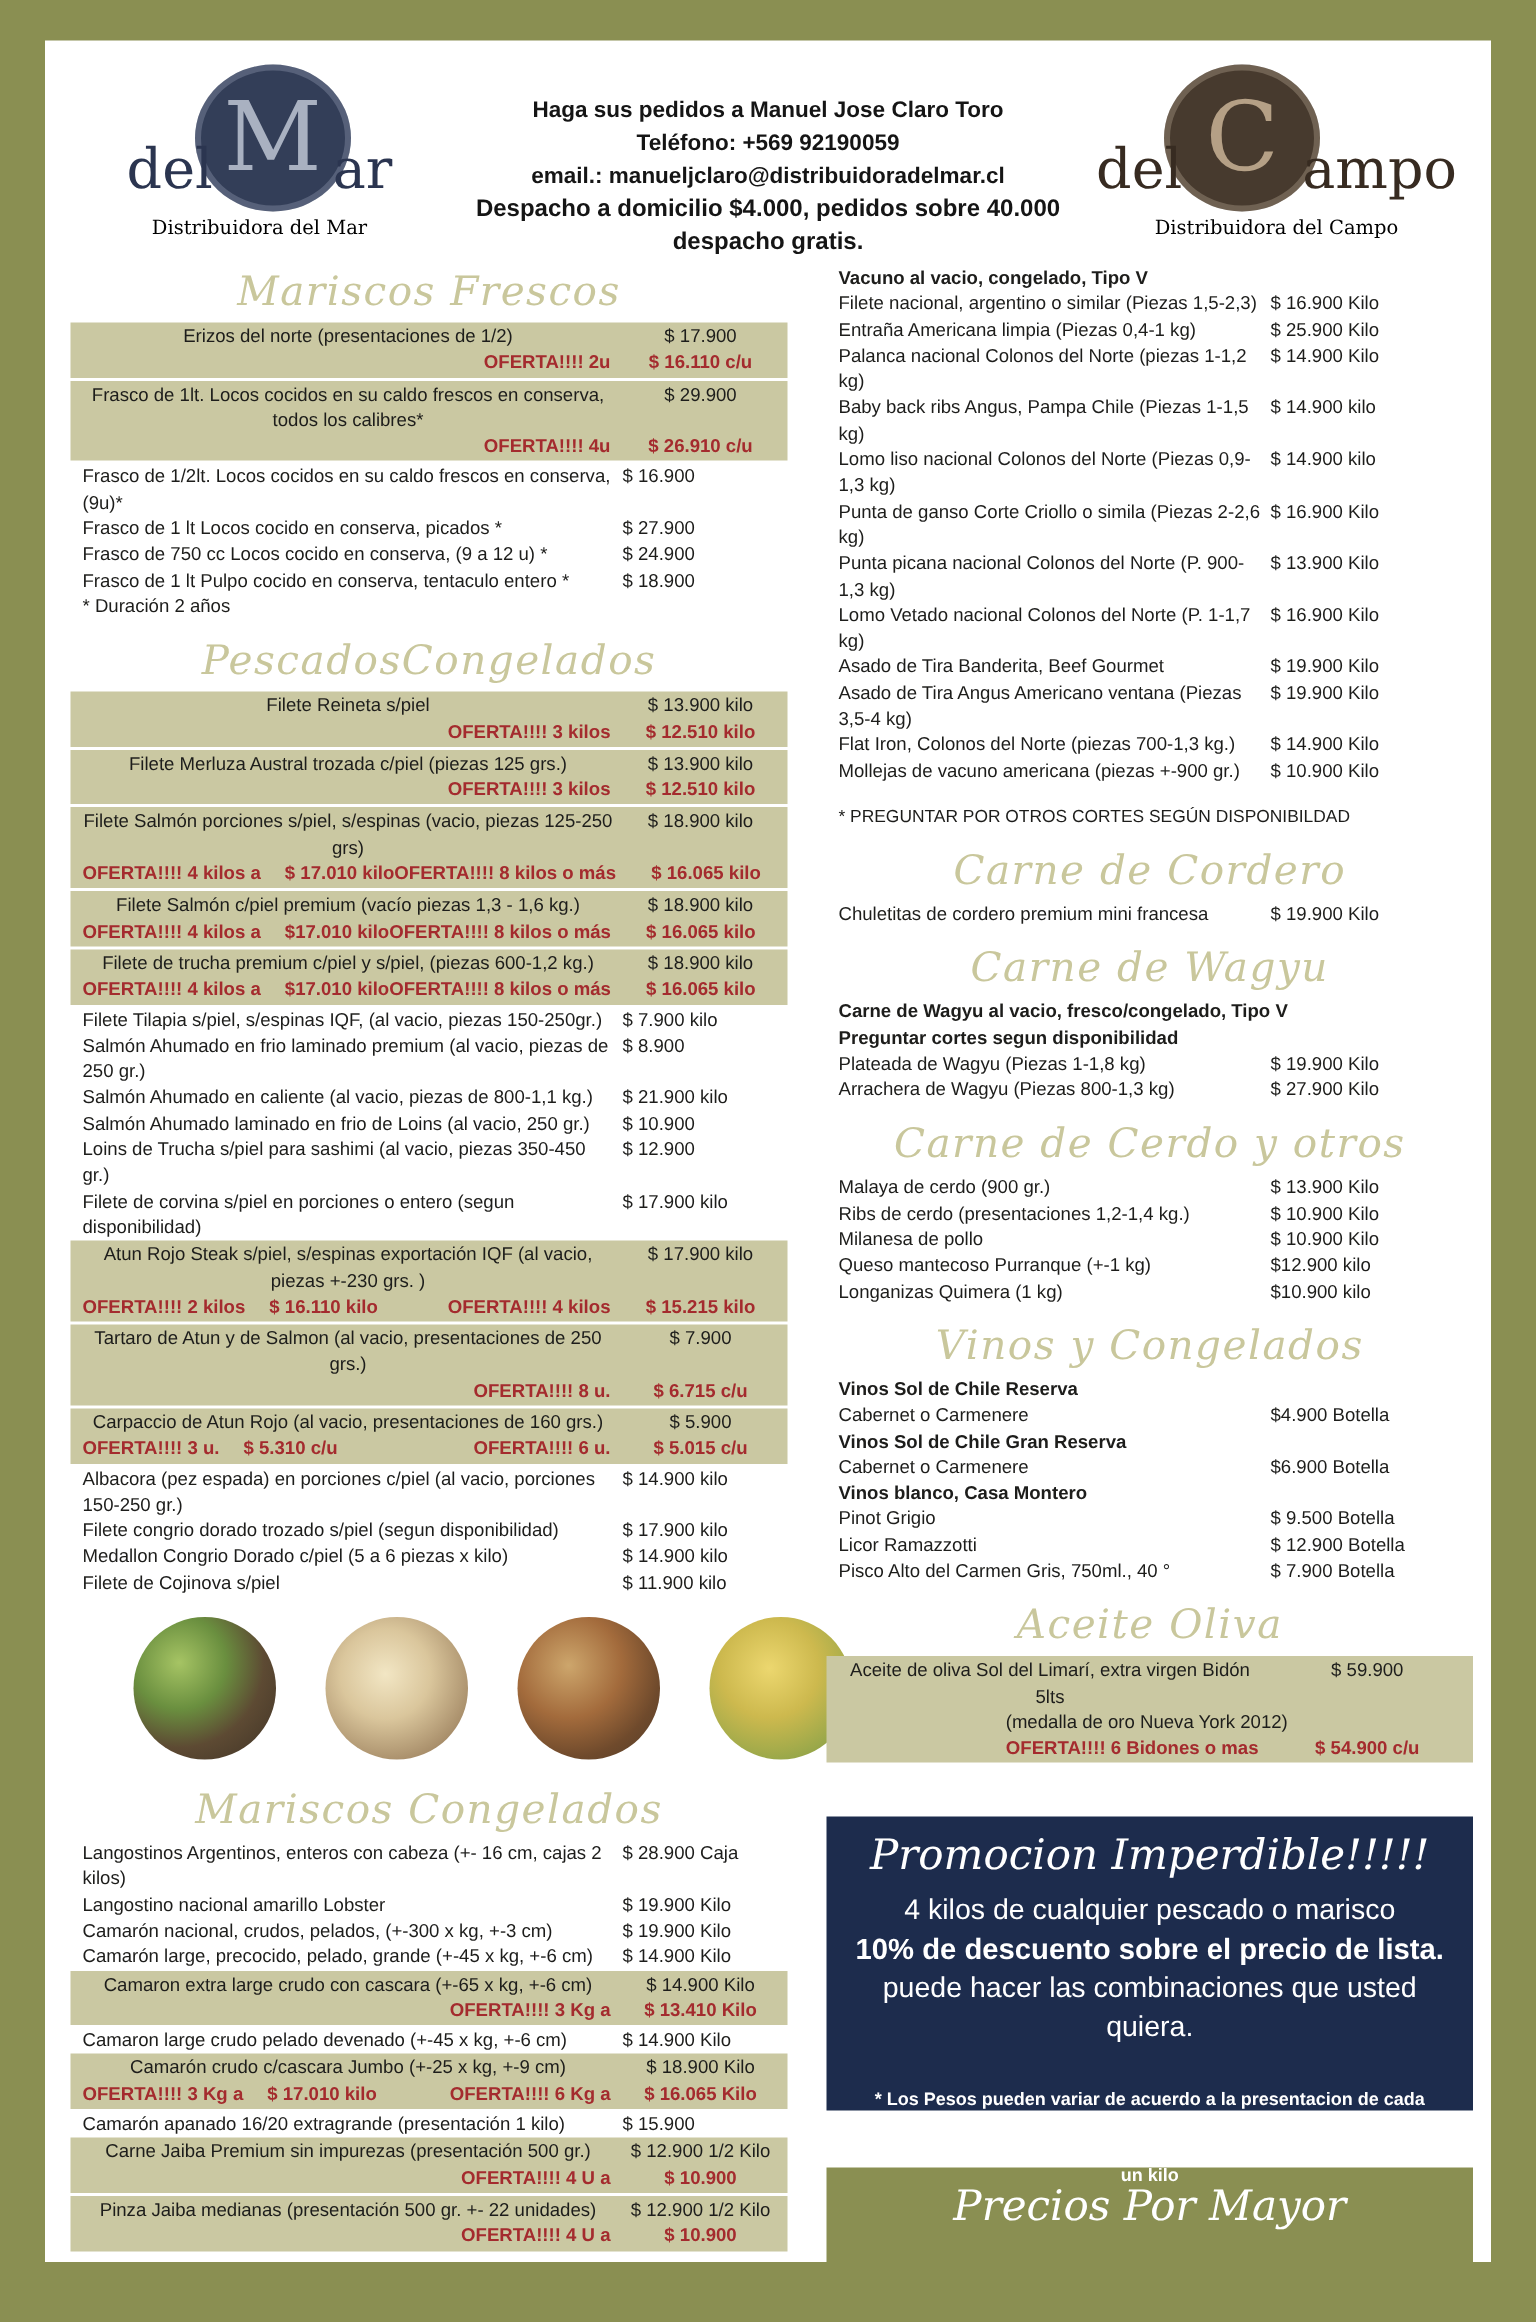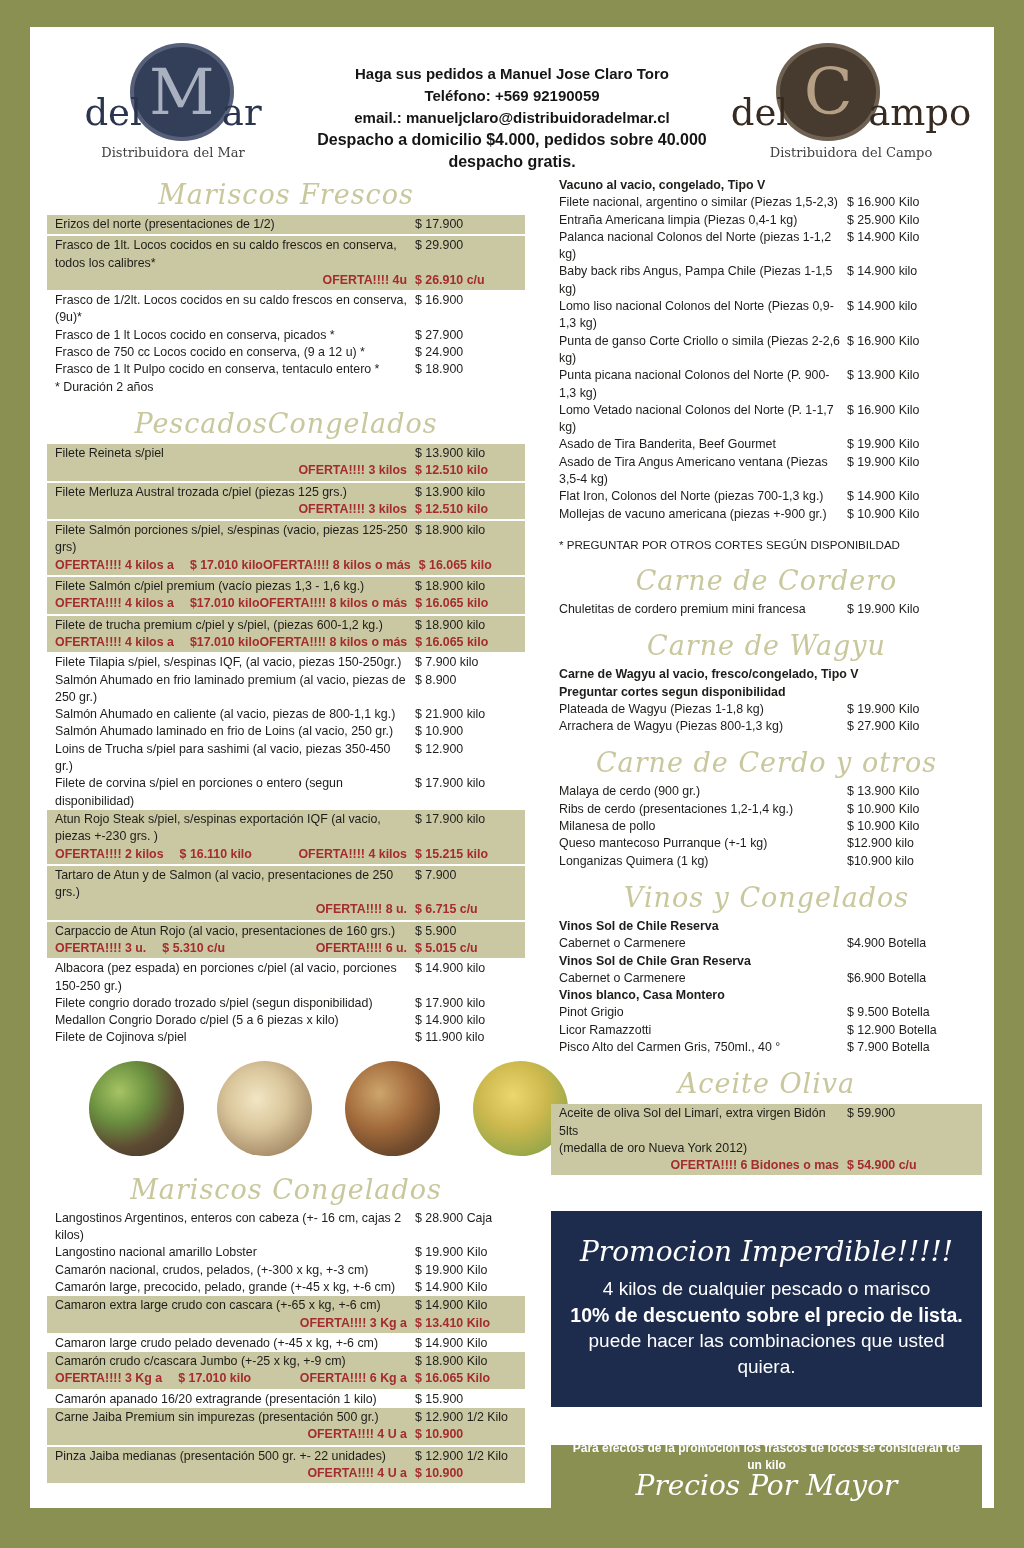--- a/index.html
+++ b/index.html
@@ -23,35 +23,35 @@
   .lg-circle.mar{background:#333e58;box-shadow:inset 0 0 0 4px rgba(190,200,220,.25);}
   .lg-circle.campo{background:#473a2e;box-shadow:inset 0 0 0 4px rgba(230,215,190,.25);}
   .lg-letter{font-family:"DejaVu Serif",serif;font-size:64px;line-height:1;}
   .mar .lg-letter{color:#a9b1c1;}
   .campo .lg-letter{color:#b5a086;}
   .lg-pre,.lg-suf{font-family:"DejaVu Serif",serif;font-size:37px;line-height:1;align-self:flex-end;margin-bottom:10px;}
   .logo-mar .lg-pre,.logo-mar .lg-suf{color:#2b3550;}
   .logo-campo .lg-pre,.logo-campo .lg-suf{color:#372b21;}
   .lg-pre{margin-right:-12px;z-index:2;}
   .lg-suf{margin-left:-12px;}
-  .lg-caption{font-family:"DejaVu Serif",serif;font-size:13px;color:#404040;margin-top:4px;}
+  .lg-caption{font-family:"DejaVu Serif",serif;font-size:13px;color:#000000;margin-top:4px;}
   .contact{flex:1;text-align:center;font-weight:bold;font-size:15px;line-height:22px;color:#151515;padding-top:20px;}
   .contact .c-line:last-child{font-size:16px;}
   
   .cols{display:flex;gap:26px;margin-top:4px;padding:0 2px 0 7px;}
   .col{box-sizing:border-box;}
   .col-left{width:478px;}
   .col-right{width:438px;}
   .sec-title{
     font-family:"DejaVu Serif",serif;font-style:italic;font-weight:normal;
     font-size:27px;color:#c9c79c;letter-spacing:1px;margin:12px 0 5px 0;text-align:center;
   }
   .menu-section:first-child .sec-title{margin-top:2px;}
   .row{padding:0 6px 0 8px;}
-  .row.hl{background:#cac8a2;margin-bottom:2px;padding-top:1px;padding-bottom:1px;}
+  .row.hl{background:#cac8a2;margin-bottom:2px;padding-top:1px;padding-bottom:1px;text-align:center;}
   .line{display:flex;font-size:12.4px;line-height:17.3px;}
   .line .nm{flex:1;padding-right:6px;}
   .pr{flex:none;}
   .col-left .pr{width:104px;}
   .col-right .pr{width:129px;}
   .bold-line{font-weight:bold;padding:0 6px 0 8px;}
   .bold-item .nm{font-weight:bold;}
   .offer{color:#a42b2e;font-weight:bold;}
   .ofl{flex:none;}
   .oflp{flex:none;margin-left:16px;}
@@ -61,21 +61,21 @@
   .footnote{padding:0 6px 0 8px;font-size:11.6px;line-height:16px;}
   .footnote.first{margin-top:14px;}
   
   .photos{display:flex;gap:33px;padding:14px 0 6px 42px;}
   .photo{width:95px;height:95px;border-radius:50%;flex:none;}
   .photo.p1{background:radial-gradient(circle at 32% 32%,#a6c464,#6a8f3f 34%,#5d4a33 62%,#3e3225 100%);}
   .photo.p2{background:radial-gradient(circle at 42% 40%,#f2e6c4,#dac69c 38%,#a98f6b 74%,#6b5a44 100%);}
   .photo.p3{background:radial-gradient(circle at 36% 34%,#cda66c,#a36b3c 40%,#6f4a2c 70%,#513c28 100%);}
   .photo.p4{background:radial-gradient(circle at 42% 36%,#ecd76f,#cdb94e 40%,#9aa84a 74%,#7a8a3a 100%);}
   
-  .promo{color:#ffffff;text-align:center;box-sizing:border-box;padding:24px 16px 16px 16px;}
+  .promo{color:#ffffff;text-align:center;box-sizing:border-box;padding:9px 16px 16px 16px;}
   .promo.navy{background:#1d2c4d;height:196px;margin-top:36px;}
   .promo.olive{background:#8a8f52;height:202px;margin-top:38px;}
   .promo-title{font-family:"DejaVu Serif",serif;font-style:italic;font-size:28px;margin-bottom:8px;}
   .promo-l1,.promo-l3{font-size:19px;line-height:26px;}
   .promo-l2{font-size:19.5px;line-height:26px;font-weight:bold;}
   .promo-note{margin-top:26px;font-size:12px;font-weight:bold;line-height:17px;}
 </style>
 </head>
 <body>
 
@@ -114,20 +114,25 @@
 
   <div class="cols">
     <div class="col col-left" id="left-sections">
         <section class="menu-section">
           <h2 class="sec-title">Mariscos Frescos</h2>
           <div class="row hl">
             <div class="line main">
               <span class="nm">Erizos del norte (presentaciones de 1/2)</span>
               <span class="pr">$ 17.900</span>
             </div>
+            <div class="line offer">
+              <span class="spacer"></span>
+              <span class="ofr">OFERTA!!!! 2u</span>
+              <span class="pr">$ 16.110 c/u</span>
+            </div>
           </div>
           <div class="row hl">
             <div class="line main">
               <span class="nm">Frasco de 1lt. Locos cocidos en su caldo frescos en conserva, todos los calibres*</span>
               <span class="pr">$ 29.900</span>
             </div>
             <div class="line offer">
               <span class="spacer"></span>
               <span class="ofr">OFERTA!!!! 4u</span>
               <span class="pr">$ 26.910 c/u</span>

